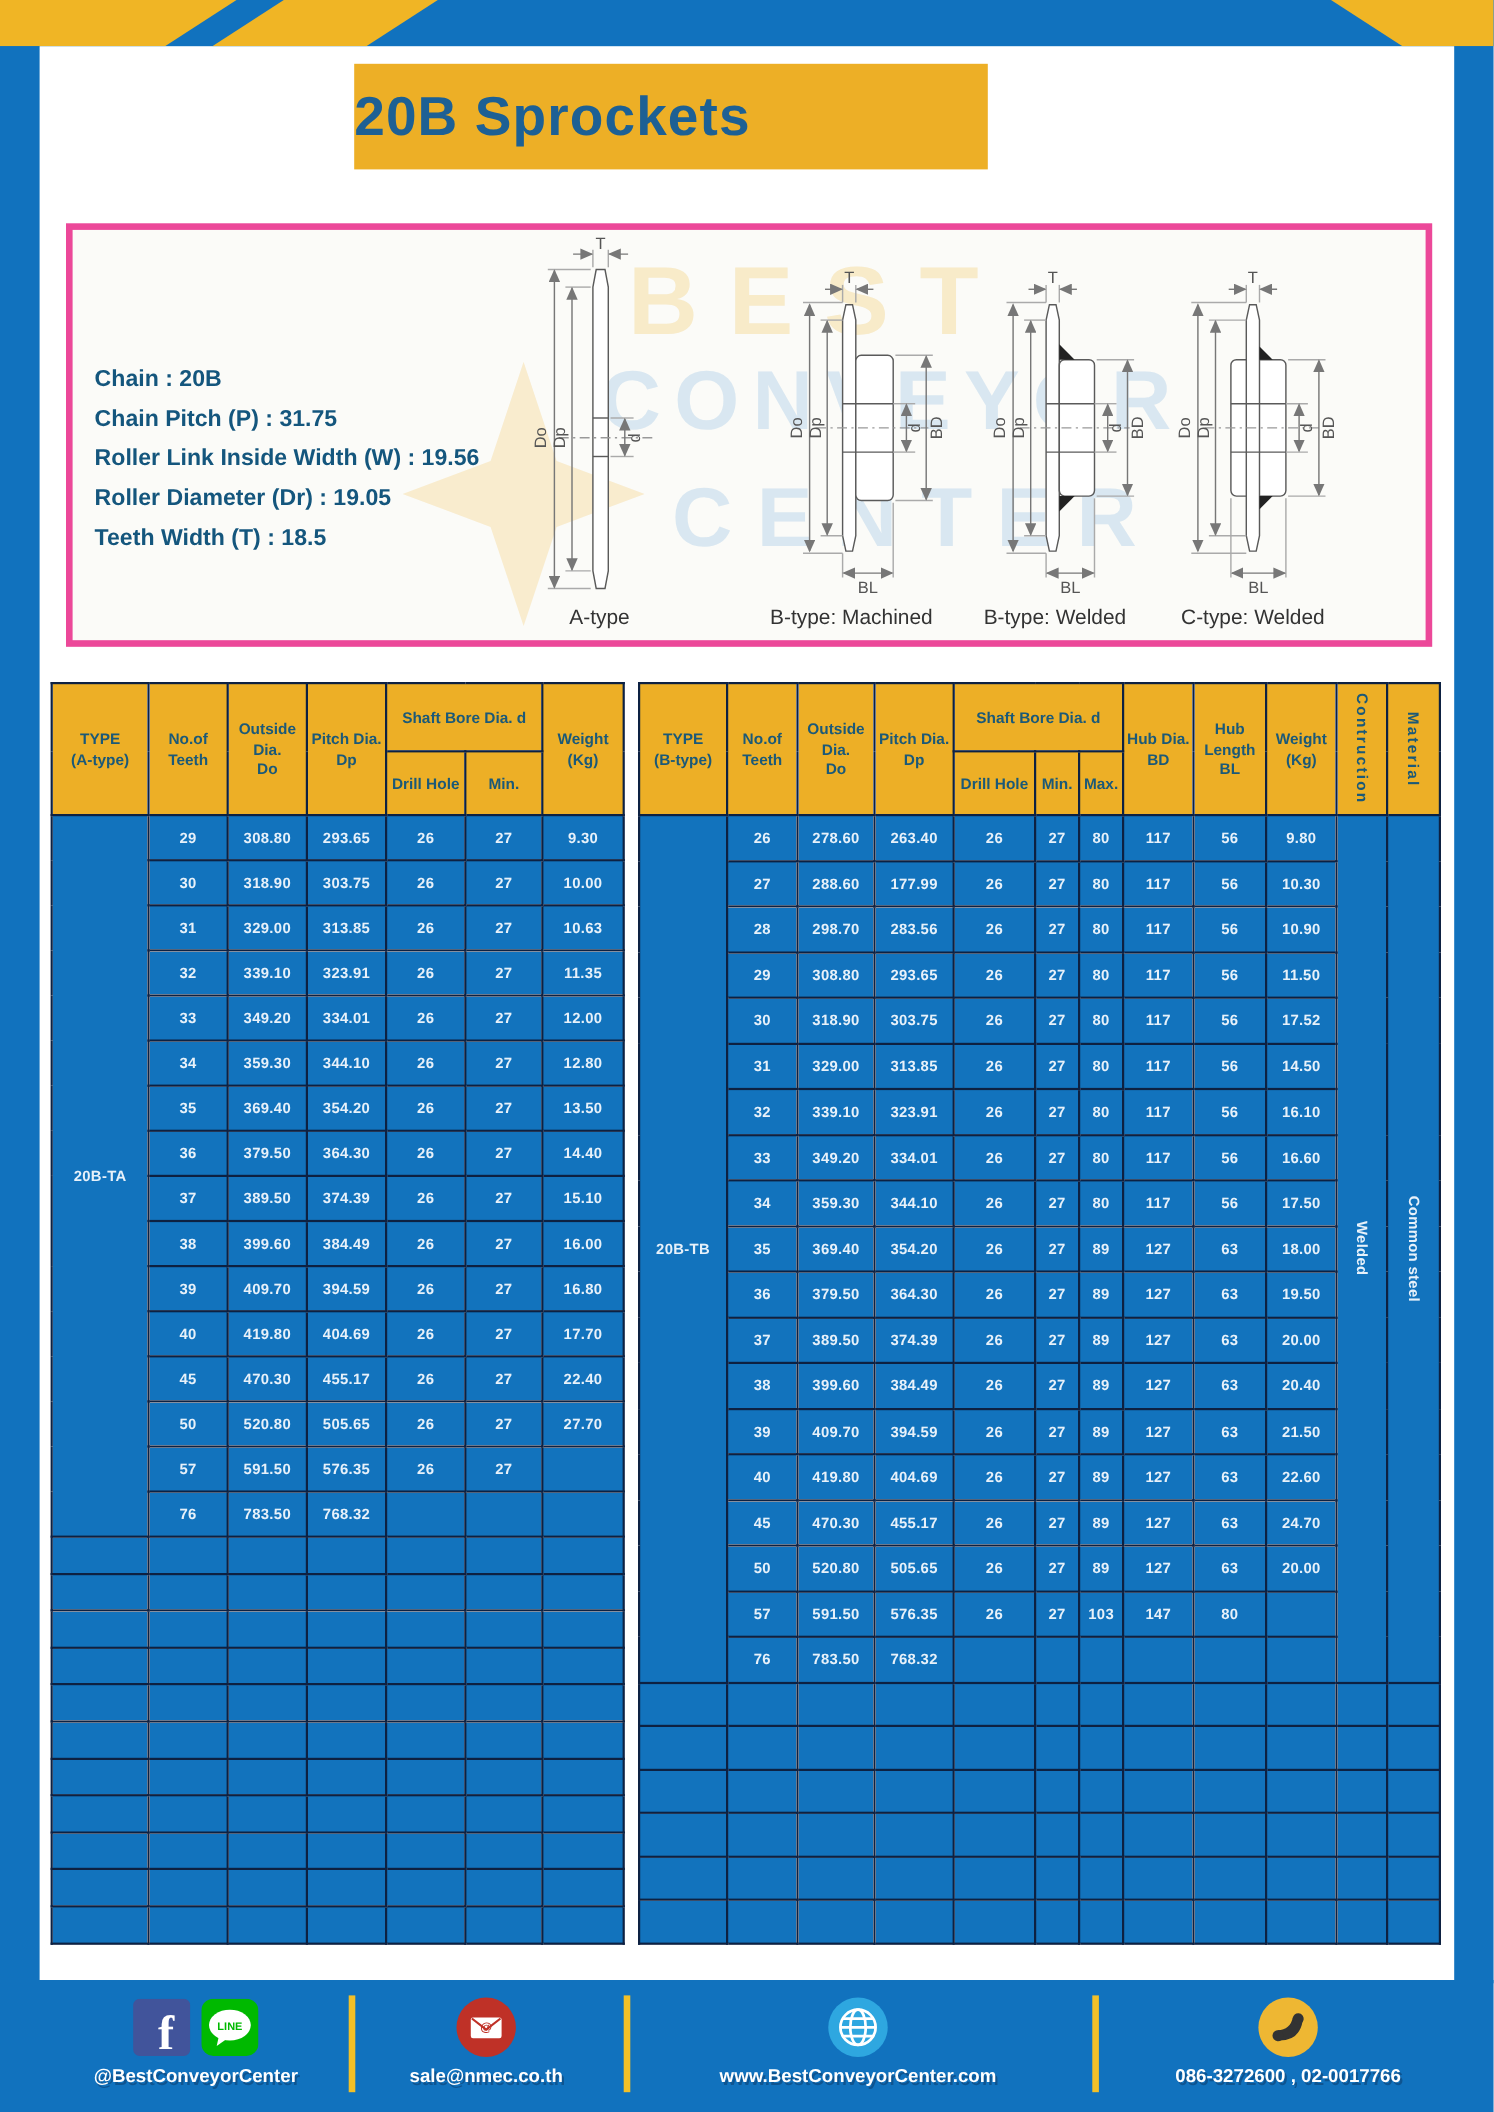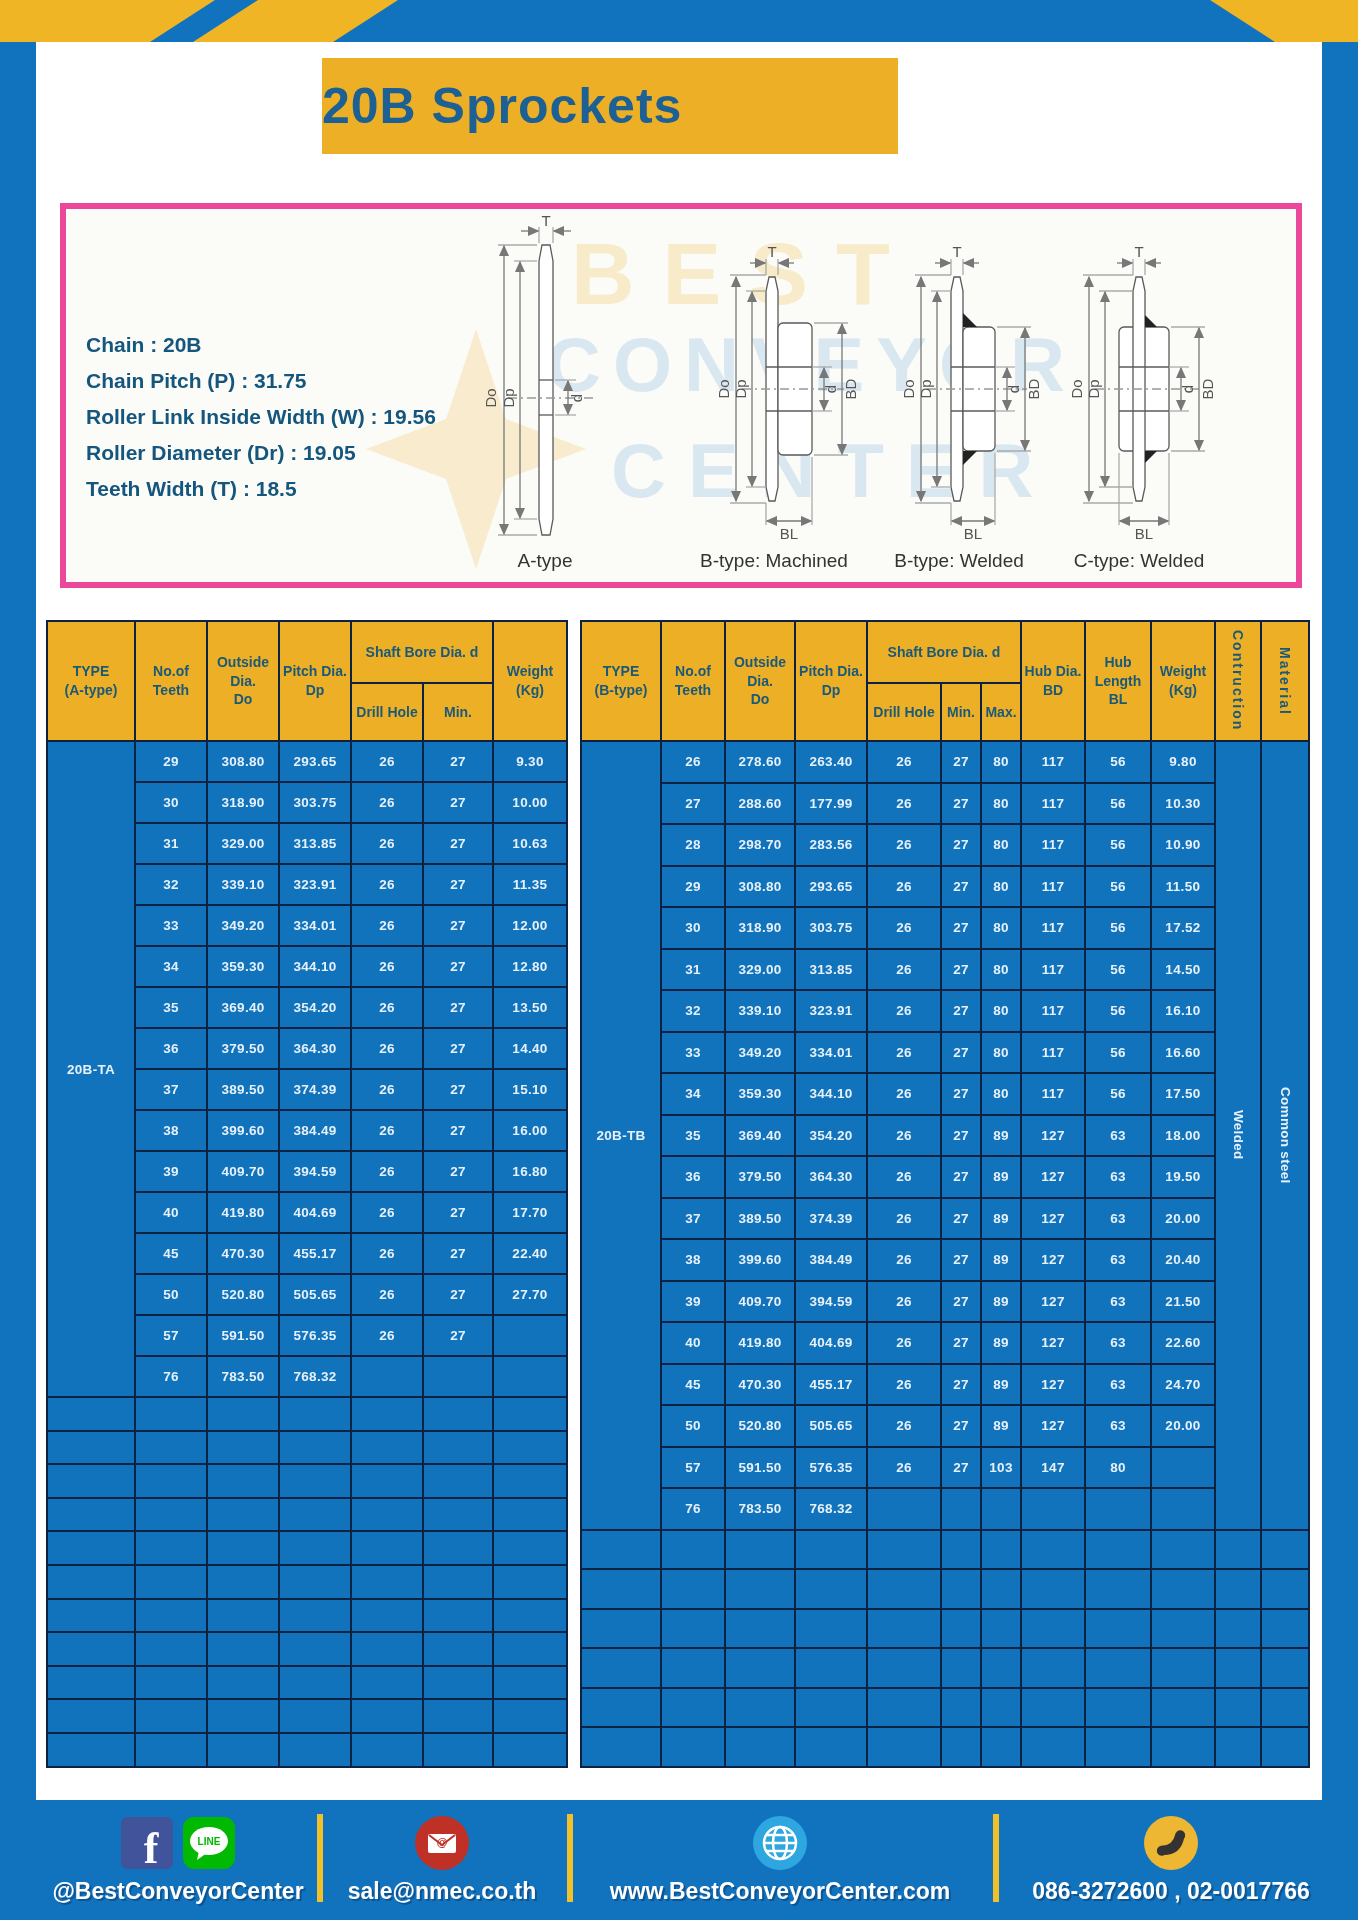--- a/index.html
+++ b/index.html
@@ -36,21 +36,21 @@
   table.spec td{background:#1273bd;color:#e7f1fa;font-size:13.5px;font-weight:600;letter-spacing:.3px;}
   thead tr.h1{height:62px;} thead tr.h2{height:58px;}
   #table-a .data-row{height:41px;} #table-a .empty-row{height:33.6px;}
   #table-b .data-row{height:41.5px;} #table-b .empty-row{height:39.5px;}
   td.type-cell{font-size:14.5px;letter-spacing:.5px;}
   th.vert,td.vert-cell{writing-mode:vertical-rl;text-orientation:mixed;letter-spacing:2px;}
   td.vert-cell{font-size:13px;}
   
   .footer-sec{position:absolute;top:12px;display:flex;flex-direction:column;align-items:center;gap:4px;}
   .icon-row{display:flex;gap:10px;align-items:center;height:62px;}
-  .footer-label{color:#ffffff;font-size:23px;font-weight:800;text-shadow:2px 2px 0 rgba(10,30,60,.35);white-space:nowrap;}
+  .footer-label{color:#ffffff;font-size:17px;font-weight:800;text-shadow:2px 2px 0 rgba(10,30,60,.35);white-space:nowrap;}
   .divider{position:absolute;top:14px;width:6px;height:88px;background:#f2c028;}
   .cap{font-size:19px;fill:#333;}
   .dim{fill:#555;font-size:15px;}
 </style>
 </head>
 <body>
 
 <div class="page">
 
   <div class="rail left"></div>

